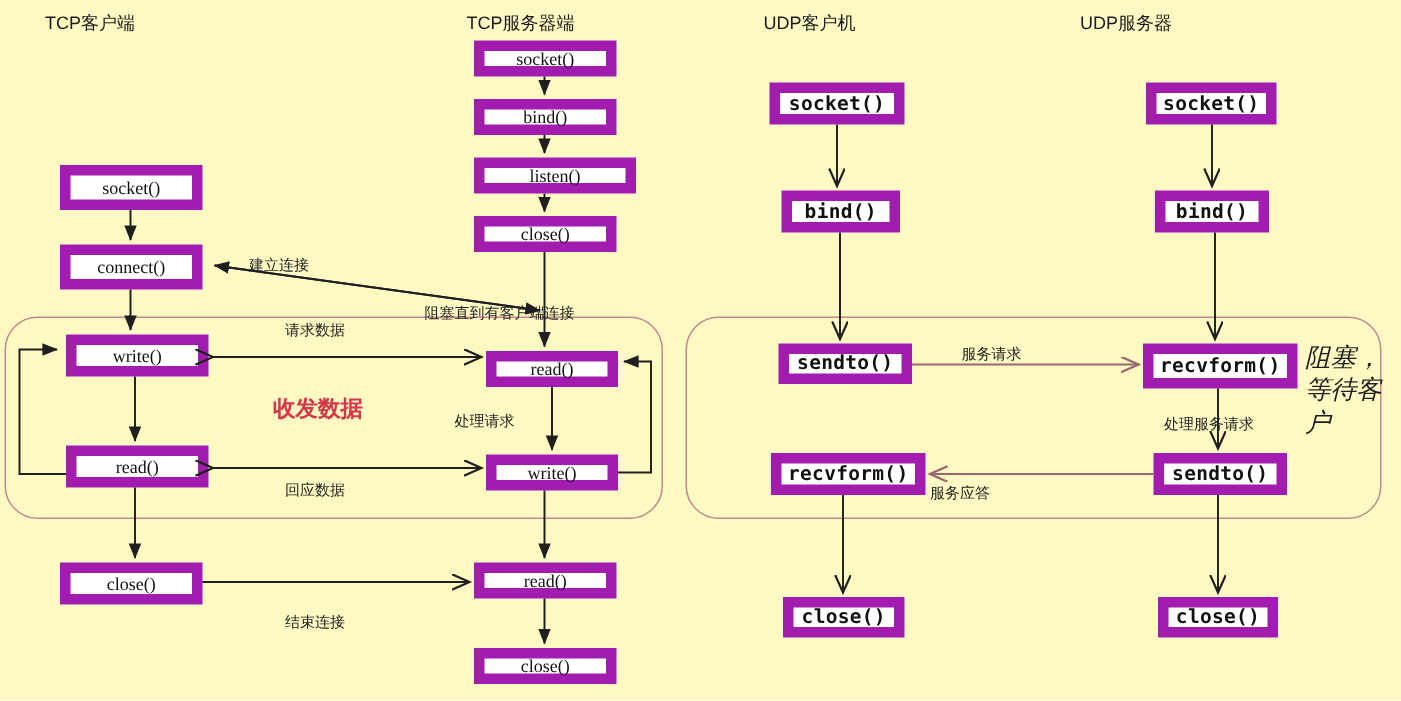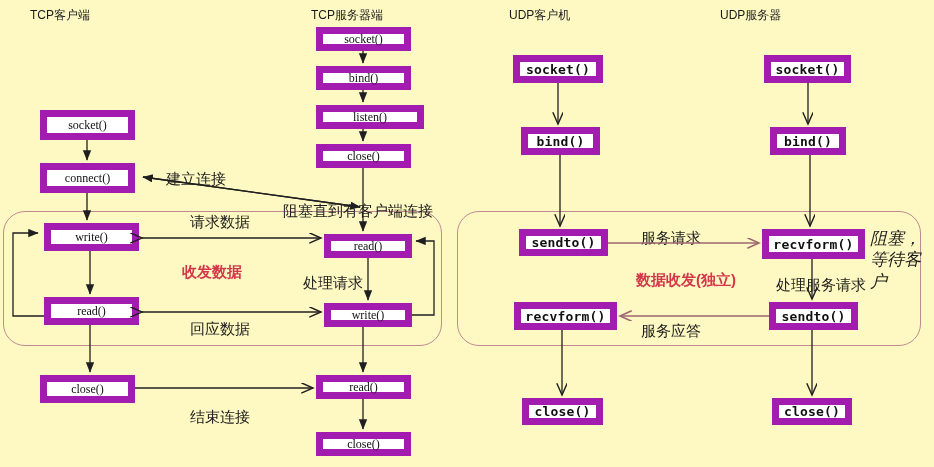--- a/index.html
+++ b/index.html
@@ -10,21 +10,21 @@
     font-family:"Liberation Sans","DejaVu Sans",sans-serif;
   }
   .node{
     position:absolute;border:7px solid #a21caf;background:#fff;
     display:flex;align-items:center;justify-content:center;
     box-sizing:border-box;color:#111;white-space:nowrap;
   }
   .node.serif{font-family:"Liberation Serif","DejaVu Serif",serif;font-size:12px;}
   .node.mono{font-family:"DejaVu Sans Mono","Liberation Mono",monospace;font-size:13px;font-weight:700;letter-spacing:.2px;}
   .edge-label{
-    position:absolute;font-size:15px;color:#1d1d1d;white-space:nowrap;
+    position:absolute;font-size:10px;color:#1d1d1d;white-space:nowrap;
     font-family:Liberation Mono, monospace;
   }
   .group-label{
     position:absolute;white-space:nowrap;font-weight:700;
     font-family:"Liberation Sans","DejaVu Sans",sans-serif;
   }
   .region{position:absolute;border:1px solid #c08a92;border-radius:22px;box-sizing:border-box;background:transparent;}
   svg.overlay{position:absolute;left:0;top:0;width:934px;height:467px;pointer-events:none;}
   .note{
     position:absolute;font-size:17px;color:#1d1d1d;line-height:1.25;
@@ -73,25 +73,24 @@
 
   <div class="edge-label" style="left:166px; top:170px;">建立连接</div>
   <div class="edge-label" style="left:283px; top:186px;margin-top:16px;">阻塞直到有客户端连接</div>
   <div class="edge-label" style="left:190px; top:213px;">请求数据</div>
   <div class="edge-label" style="left:303px; top:274px;">处理请求</div>
   <div class="edge-label" style="left:190px; top:320px;">回应数据</div>
   <div class="edge-label" style="left:190px; top:408px;">结束连接</div>
 
   <div class="edge-label" style="left:641px; top:229px;">服务请求</div>
   <div class="edge-label" style="left:776px; top:276px;">处理服务请求</div>
-  <div class="edge-label" style="left:641px; top:322px;">服务应答</div>
+  <div class="edge-label" style="left:620px; top:322px;">服务应答</div>
   <div class="note" style="left:870px; top:228px;">阻塞，等待客户</div>
 
   <div class="group-label" style="left:182px; top:263px; color:#d4364a; font-size:15px;">收发数据</div>
-  <div class="group-label" style="left:636px; top:271px; color:#d4364a; font-size:15px;">数据收发(独立)</div>
 
   <svg class="overlay" viewBox="0 0 934 467">
     <defs>
       <marker id="ah-dark" markerWidth="9" markerHeight="9" refX="7.5" refY="3.2" orient="auto">
         <path d="M0,0 L8,3.2 L0,6.4 z" fill="#1f1f1f"></path>
       </marker>
       <marker id="ah-open" markerWidth="11" markerHeight="11" refX="9" refY="4" orient="auto">
         <path d="M0,0 L9,4 L0,8" fill="none" stroke="#1f1f1f" stroke-width="1.1"></path>
       </marker>
       <marker id="ah-maroon" markerWidth="11" markerHeight="11" refX="9" refY="4" orient="auto">

